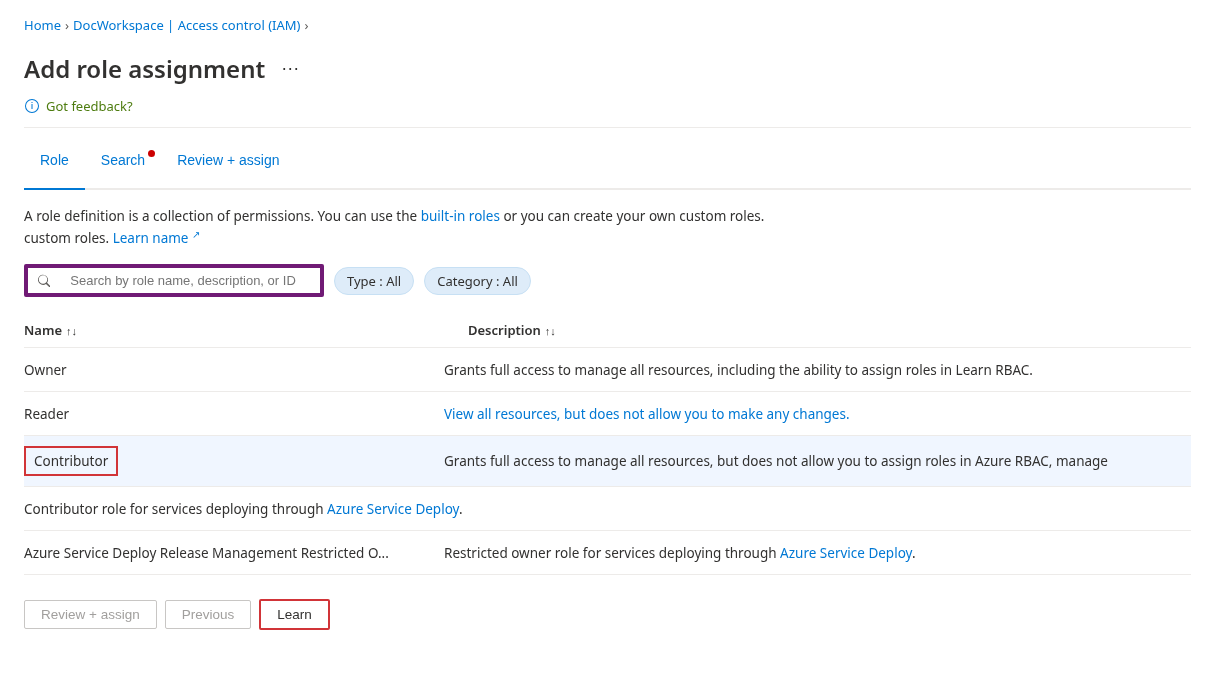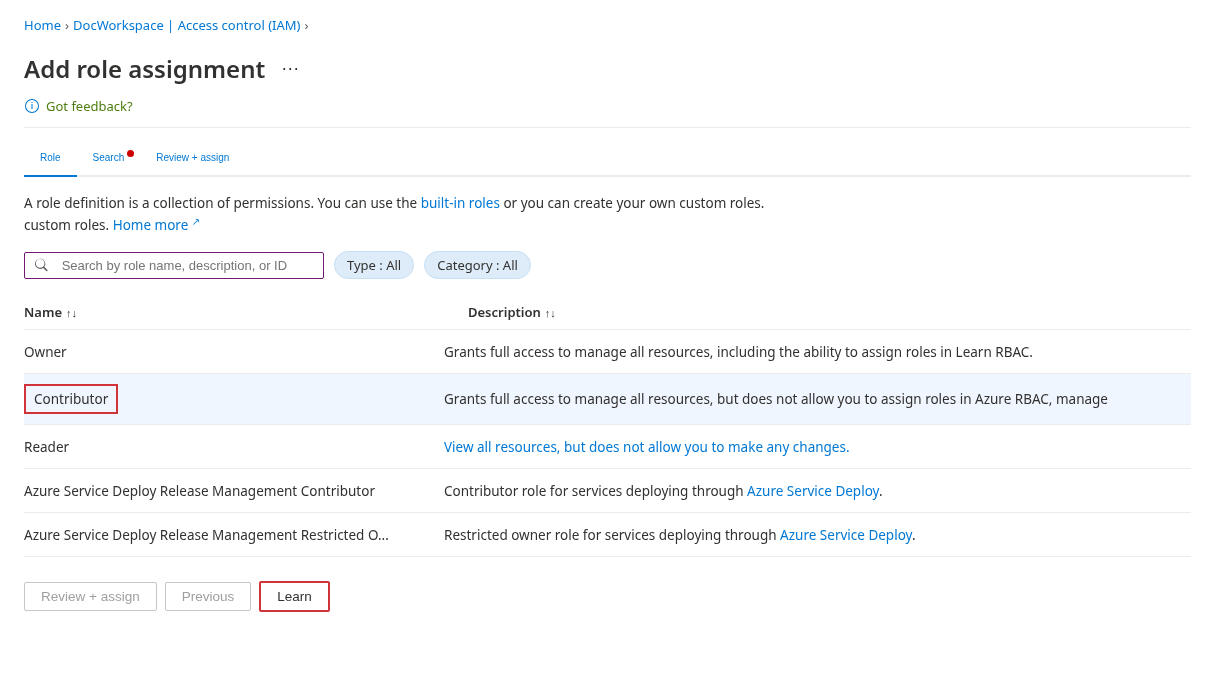--- a/index.html
+++ b/index.html
@@ -54,22 +54,22 @@
       border-top: 1px solid #edebe9;
       margin-bottom: 16px;
     }
     .tabs {
       display: flex;
       gap: 0;
       margin-bottom: 16px;
       border-bottom: 2px solid #edebe9;
     }
     .tab {
-      padding: 8px 16px 12px;
-      font-size: 10px;
+      padding: 8px 16px 20px;
+      font-size: 14px;
       cursor: pointer;
       border: none;
       background: none;
       color: #0078d4;
       position: relative;
       text-decoration: none;
     }
     .tab.active {
       color: #0078d4;
       border-bottom: 2px solid #0078d4;
@@ -101,22 +101,22 @@
     }
     .filters-row {
       display: flex;
       align-items: center;
       gap: 10px;
       margin-bottom: 16px;
     }
     .search-box {
       display: flex;
       align-items: center;
-      gap: 14px;
-      border: 1px solid #701a75;
+      gap: 20px;
+      border: 4px solid #701a75;
       border-radius: 2px;
       padding: 5px 10px;
       width: 300px;
       background: #fff;
     }
     .search-box input {
       border: none;
       outline: none;
       font-size: 13px;
       color: #605e5c;
@@ -237,21 +237,21 @@
 <hr class="divider">
 
 <div class="tabs">
   <button class="tab active">Role</button>
   <button class="tab has-dot">Search</button>
   <button class="tab">Review + assign</button>
 </div>
 
 <div class="description-text">
   <span>A role definition is a collection of permissions. You can use the </span><a href="#">built-in roles</a><span> or you can create your own custom roles. </span><br>
-  custom roles. <a href="#"><span>Home more</span> <span class="ext-icon">↗</span></a>
+  custom roles. <a href="#"><span>Learn name</span> <span class="ext-icon">↗</span></a>
 </div>
 
 <div class="filters-row">
   <div class="search-box">
     <svg width="14" height="14" viewBox="0 0 16 16" fill="#605e5c">
       <path d="M11.742 10.344a6.5 6.5 0 10-1.397 1.398l3.85 3.85a1 1 0 001.415-1.414l-3.868-3.834zm-5.242 1.156a5.5 5.5 0 110-11 5.5 5.5 0 010 11z"></path>
     </svg>
     <input type="text" placeholder="Search by role name, description, or ID" style="">
   </div>
   <div class="filter-pill">Type : All</div>
@@ -269,36 +269,35 @@
       <span>Description</span>
       <span class="sort-icon">↑↓</span>
     </div>
   </div>
 
   <div class="table-row">
     <div class="row-name col-name">Owner</div>
     <div class="row-desc col-desc">Grants full access to manage all resources, including the ability to assign roles in Learn RBAC.</div>
   </div>
 
-  <div class="table-row selected">
-    <div class="col-name" style="width:420px;flex-shrink:0;">
-      <span class="contributor-box">Contributor</span>
-    </div>
-    <div class="row-desc col-desc">Grants full access to manage all resources, but does not allow you to assign roles in Azure RBAC, manage</div>
-  </div>
-
   <div class="table-row">
     <div class="row-name col-name">Reader</div>
     <div class="row-desc col-desc">
       <span style="color:#0078d4">View all resources, but does not allow you to make any changes.</span>
     </div>
   </div>
 
+  <div class="table-row selected">
+    <div class="col-name" style="width:420px;flex-shrink:0;">
+      <span class="contributor-box">Contributor</span>
+    </div>
+    <div class="row-desc col-desc">Grants full access to manage all resources, but does not allow you to assign roles in Azure RBAC, manage</div>
+  </div>
+
   <div class="table-row">
-    <div class="row-name col-name">Azure Service Deploy Release Management Contributor</div>
     <div class="row-desc col-desc">
       Contributor role for services deploying through <span style="color:#0078d4">Azure Service Deploy</span>.
     </div>
   </div>
 
   <div class="table-row">
     <div class="row-name col-name">Azure Service Deploy Release Management Restricted O...</div>
     <div class="row-desc col-desc">
       Restricted owner role for services deploying through <span style="color:#0078d4">Azure Service Deploy</span>.
     </div>

